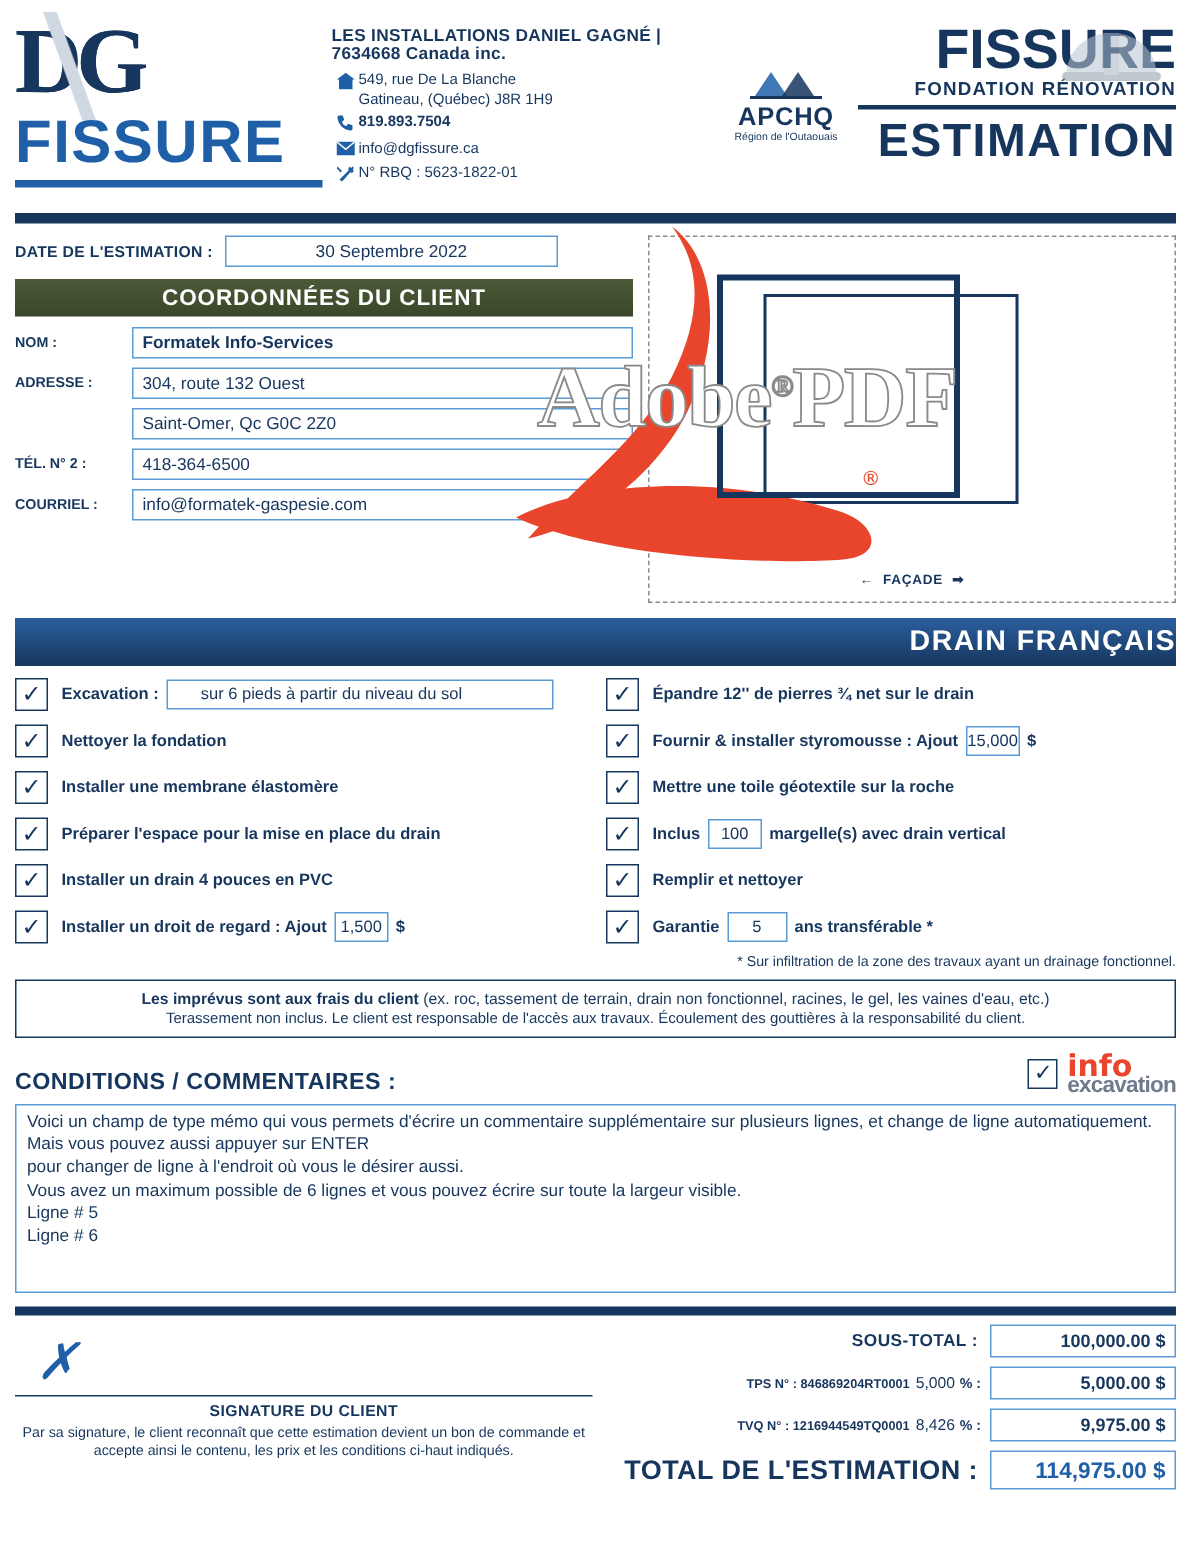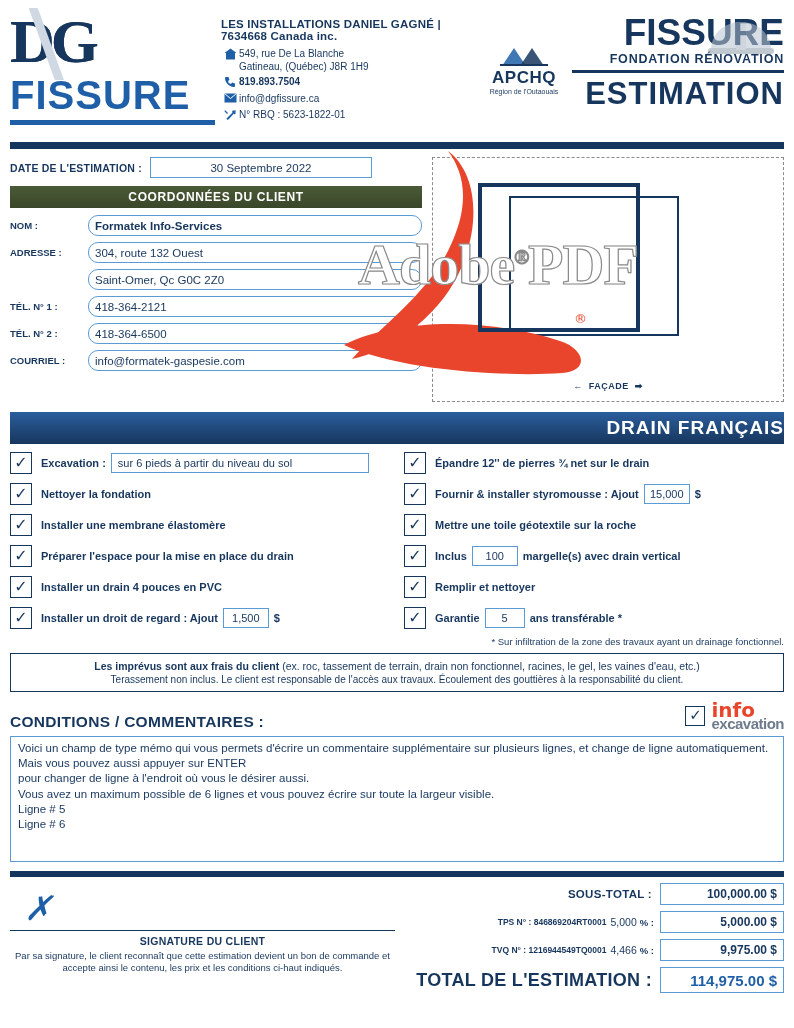--- a/index.html
+++ b/index.html
@@ -78,26 +78,26 @@
   .date-row { display:flex; align-items:center; margin-bottom:8px; }
   .lbl { font-size:10.5px; font-weight:bold; color:#17365d; letter-spacing:0.2px; }
   .field {
     border:1px solid #5b9bd5; background:#fff; height:21px;
     font-size:11.5px; color:#17365d; padding:2px 6px; display:flex; align-items:center;
   }
   .date-field { width:222px; margin-left:8px; justify-content:center; font-weight:normal; }
 
   .section-bar {
     background:#3f4e2f; color:#fff; text-align:center; font-weight:bold;
-    font-size:12px; letter-spacing:0.6px; padding:4px 0; margin-bottom:7px;
+    font-size:15px; letter-spacing:0.6px; padding:4px 0; margin-bottom:7px;
     background: linear-gradient(180deg,#4a5a37,#3a4729);
   }
   .cli-row { display:flex; align-items:center; margin-bottom:6px; }
   .cli-lbl { width:78px; font-size:9.5px; font-weight:bold; color:#17365d; }
-  .cli-field { flex:1;border-radius:10px; }
+  .cli-field { flex:1; }
   .cli-field.bold { font-weight:bold; }
 
   
   .facade {
     flex:1; border:1px dashed #8c8c8c; position:relative; height:245px;
   }
   .facade-inner {
     position:absolute; left:76px; top:38px; width:170px; height:140px;
     border:2px solid #17365d;
   }
@@ -120,22 +120,22 @@
     color:#17365d; font-size:16px; font-weight:bold; line-height:19px;
     text-align:center; flex:0 0 22px; margin-right:9px;
     font-family:"DejaVu Sans", sans-serif;
   }
   .chk-txt { font-size:11px; font-weight:bold; color:#17365d; }
   .inline-field {
     border:1px solid #5b9bd5; height:20px; font-size:11px; color:#17365d;
     display:inline-flex; align-items:center; justify-content:center; margin:0 5px;
     background:#fff;
   }
-  .w-big { width:258px; justify-content:flex-start; padding-left:6px; }
-  .w-num { width:46px; }
+  .w-big { width:258px; justify-content:flex-start; padding-left:22px; }
+  .w-num { width:36px; }
   .w-num-s { width:40px; }
   .note-star {
     font-size:9.5px; color:#17365d; text-align:right; margin-top:-2px;
   }
 
   
   .imprevus {
     border:1px solid #17365d; padding:6px 8px; margin:6px 0 8px 0;
     text-align:center; color:#17365d;
   }
@@ -307,24 +307,20 @@
       </div>
       <div class="cli-row">
         <span class="cli-lbl">ADRESSE :</span>
         <span class="field cli-field">304, route 132 Ouest</span>
       </div>
       <div class="cli-row">
         <span class="cli-lbl"></span>
         <span class="field cli-field">Saint-Omer, Qc  G0C 2Z0</span>
       </div>
       <div class="cli-row">
-        <span class="cli-lbl">TÉL. N° 1 :</span>
-        <span class="field cli-field">418-364-2121</span>
-      </div>
-      <div class="cli-row">
         <span class="cli-lbl">TÉL. N° 2 :</span>
         <span class="field cli-field">418-364-6500</span>
       </div>
       <div class="cli-row">
         <span class="cli-lbl">COURRIEL :</span>
         <span class="field cli-field">info@formatek-gaspesie.com</span>
       </div>
     </div>
 
     <div class="facade">
@@ -459,21 +455,21 @@
         <span class="tot-val">100,000.00 $</span>
       </div>
       <div class="tot-row">
         <span class="tax-lbl">TPS N° : 846869204RT0001</span>
         <span class="tax-rate">5,000</span>
         <span class="tax-pct">% :</span>
         <span class="tot-val">5,000.00 $</span>
       </div>
       <div class="tot-row">
         <span class="tax-lbl">TVQ N° : 1216944549TQ0001</span>
-        <span class="tax-rate">4,466</span>
+        <span class="tax-rate">8,426</span>
         <span class="tax-pct">% :</span>
         <span class="tot-val">9,975.00 $</span>
       </div>
       <div class="tot-row grand">
         <span class="tot-lbl">TOTAL DE L'ESTIMATION :</span>
         <span class="tot-val">114,975.00 $</span>
       </div>
     </div>
   </div>
 

